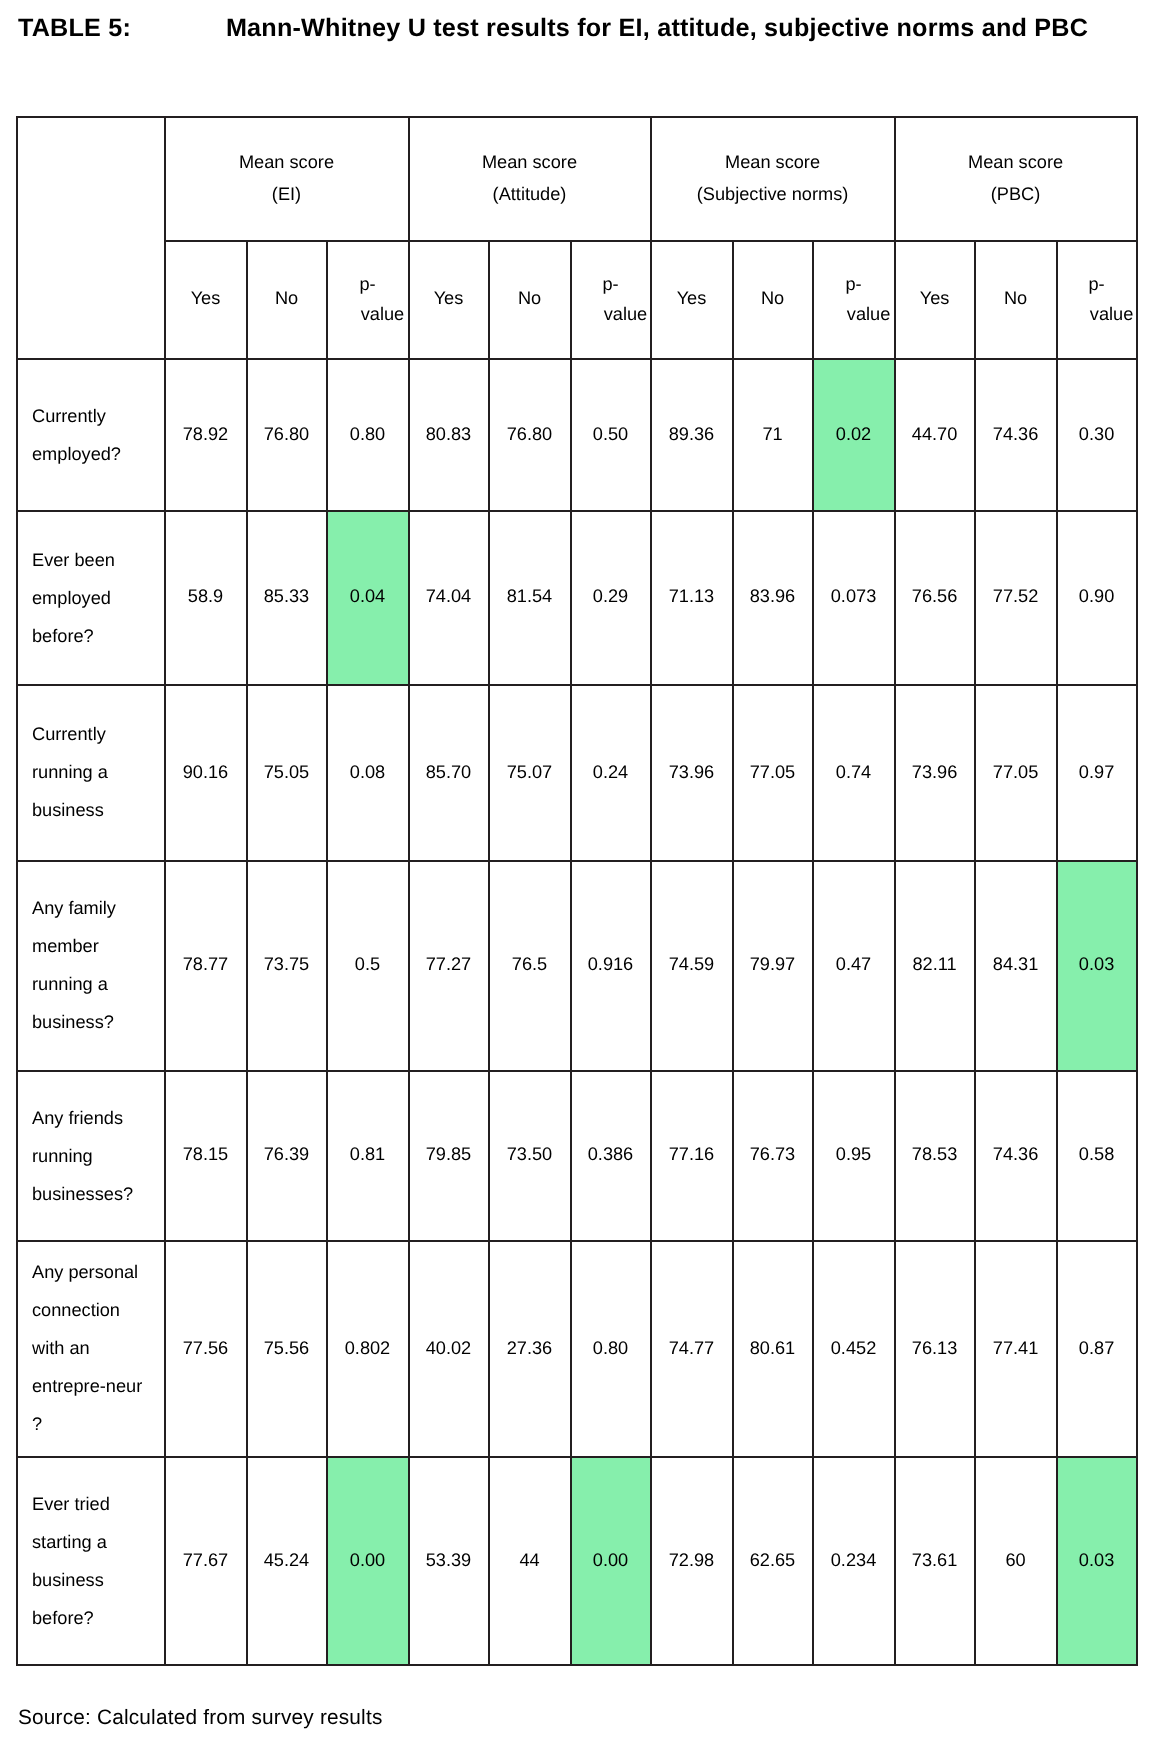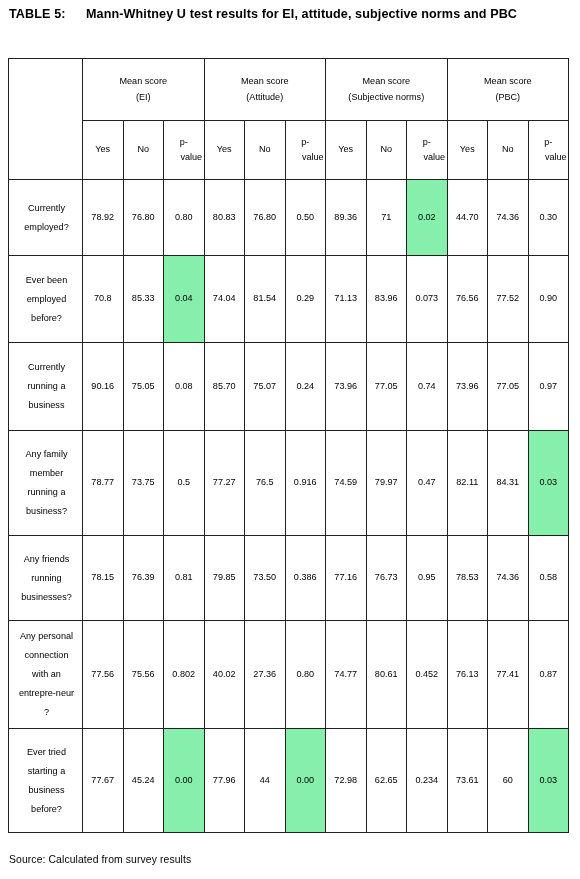--- a/index.html
+++ b/index.html
@@ -37,20 +37,21 @@
     letter-spacing: 0.1px;
   }
   .title-label {
     flex: 0 0 auto;
     width: 76px;
     white-space: nowrap;
   }
   .title-text {
     flex: 1 1 auto;
     padding-left: 1px;
+    text-align: center;
   }
 
   
   .tbl-wrap {
     position: absolute;
     left: 8px;
     top: 58px;
     width: 561px;
   }
   table.mw {
@@ -94,21 +95,21 @@
   .hdr-group .gl2 { display: block; }
 
   .hdr-sub {
     height: 59px;
     padding: 2px 1px !important;
   }
   .hdr-sub .pv1 { display: block; }
   .hdr-sub .pv2 { display: block; padding-left: 15px; }
 
   .rowlabel {
-    text-align: center;
+    text-align: left;
     padding: 6px 5px 6px 7px !important;
     line-height: 19px;
     vertical-align: top;
   }
   .num {
     text-align: center;
   }
   .shaded {
     background: #86efac;
   }
@@ -216,21 +217,21 @@
             <td class="num">0.50</td>
             <td class="num">89.36</td>
             <td class="num">71</td>
             <td class="num shaded">0.02</td>
             <td class="num">44.70</td>
             <td class="num">74.36</td>
             <td class="num">0.30</td>
           </tr>
           <tr class="r-h2">
             <td class="rowlabel">Ever been employed before?</td>
-            <td class="num">70.8</td>
+            <td class="num">58.9</td>
             <td class="num">85.33</td>
             <td class="num shaded">0.04</td>
             <td class="num">74.04</td>
             <td class="num">81.54</td>
             <td class="num">0.29</td>
             <td class="num">71.13</td>
             <td class="num">83.96</td>
             <td class="num">0.073</td>
             <td class="num">76.56</td>
             <td class="num">77.52</td>
@@ -294,21 +295,21 @@
             <td class="num">0.452</td>
             <td class="num">76.13</td>
             <td class="num">77.41</td>
             <td class="num">0.87</td>
           </tr>
           <tr class="r-h7">
             <td class="rowlabel">Ever tried starting a business before?</td>
             <td class="num">77.67</td>
             <td class="num">45.24</td>
             <td class="num shaded">0.00</td>
-            <td class="num">77.96</td>
+            <td class="num">53.39</td>
             <td class="num">44</td>
             <td class="num shaded">0.00</td>
             <td class="num">72.98</td>
             <td class="num">62.65</td>
             <td class="num">0.234</td>
             <td class="num">73.61</td>
             <td class="num">60</td>
             <td class="num shaded">0.03</td>
           </tr>
         </tbody>

